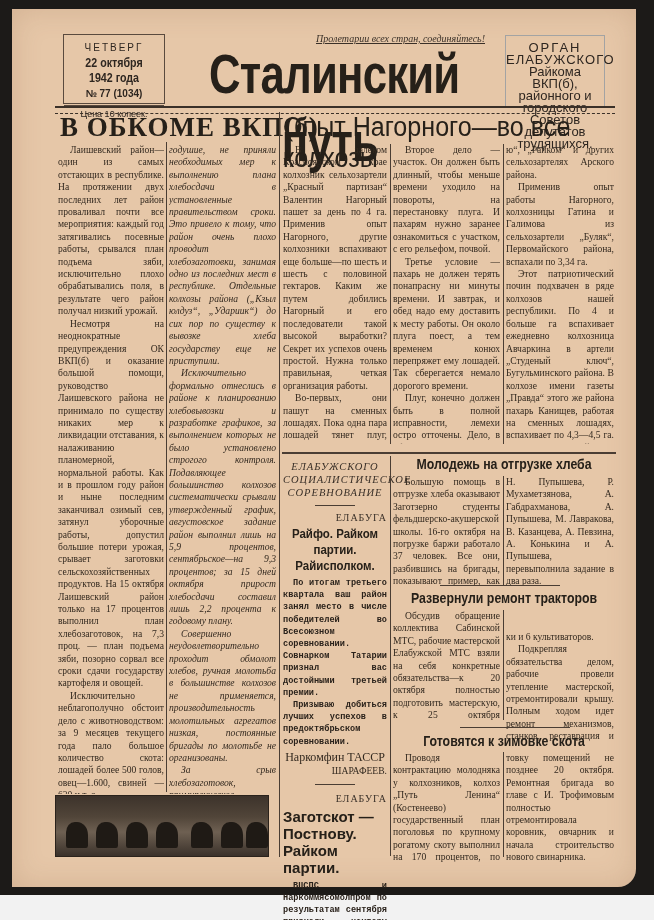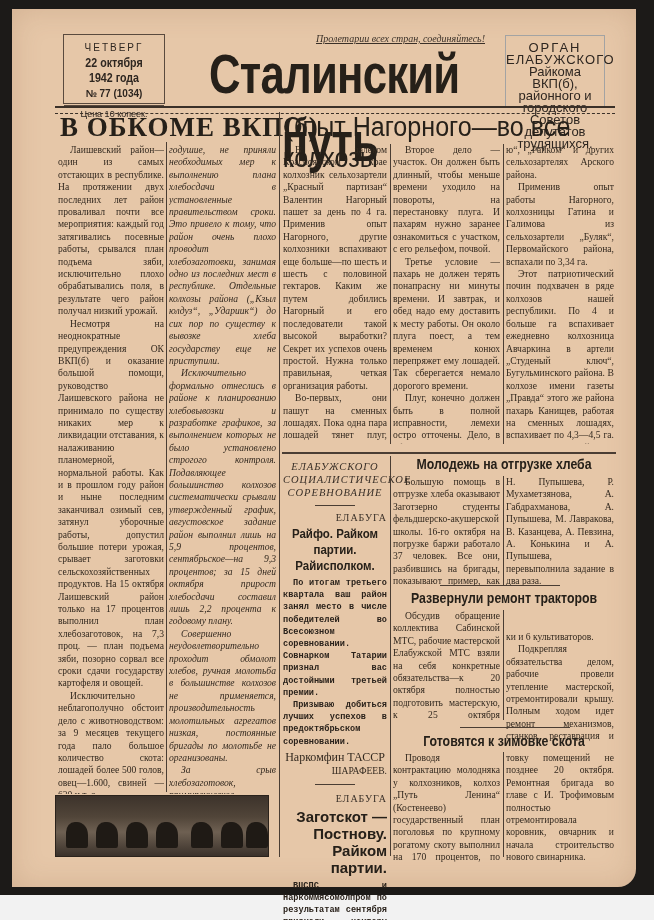--- a/index.html
+++ b/index.html
@@ -112,21 +112,21 @@
   <div class="italic-caps">СОРЕВНОВАНИЕ</div>
   <div style="width:40px;height:1px;background:#4a3d33;margin:6px auto;"></div>
   <div style="text-align:right;font-size:10px;letter-spacing:1px;color:#3a3028;">ЕЛАБУГА</div>
   <div style="font-family:'Liberation Sans',sans-serif;font-weight:bold;font-size:13.5px;line-height:16px;text-align:center;color:#262019;margin:3px 0;transform:scaleX(.85);">Райфо. Райком партии. Райисполком.</div>
   <div class="bold-sans" style="text-indent:10px;">По итогам третьего квартала ваш район занял место в числе победителей во Всесоюзном соревновании. Совнарком Татарии признал вас достойными третьей премии.</div>
   <div class="bold-sans" style="text-indent:10px;">Призываю добиться лучших успехов в предоктябрьском соревновании.</div>
   <div style="text-align:center;font-size:12px;color:#33291f;margin-top:2px;">Наркомфин ТАССР</div>
   <div style="text-align:right;font-size:9.6px;color:#33291f;">ШАРАФЕЕВ.</div>
   <div style="width:40px;height:1px;background:#4a3d33;margin:8px auto;"></div>
   <div style="text-align:right;font-size:10px;letter-spacing:1px;color:#3a3028;">ЕЛАБУГА</div>
-  <div style="font-family:'Liberation Sans',sans-serif;font-weight:bold;font-size:15px;line-height:17px;text-align:right;color:#262019;margin:4px 0;">Заготскот — Постнову. Райком партии.</div>
+  <div style="font-family:'Liberation Sans',sans-serif;font-weight:bold;font-size:15px;line-height:17px;text-align:left;color:#262019;margin:4px 0;">Заготскот — Постнову. Райком партии.</div>
   <div class="bold-sans" style="text-indent:10px;">ВЦСПС и Наркоммясомолпром по результатам сентября признали контору победителем во Всесоюзном соцсоревновании. Присуждена третья премия—десять тысяч рублей.</div>
 
 </div>
 <div class="vline" style="left:390px;top:456px;height:400px;"></div>
 
 <div class="sub-h" style="left:393px;top:456px;width:222px;font-size:14px;transform:scaleX(.88);transform-origin:center;">Молодежь на отгрузке хлеба</div>
 <div class="col" style="left:393px;top:476px;width:107px;height:110px;">
   <p>Большую помощь в отгрузке хлеба оказывают Заготзерно студенты фельдшерско-акушерской школы. 16-го октября на погрузке баржи работало 37 человек. Все они, разбившись на бригады, показывают пример, как нужно работать в дни военного времени, перевыполняют нормы. Лучшая бригада, в которую входят студентки</p>
 </div>
 <div class="vline" style="left:503px;top:476px;height:110px;"></div>

